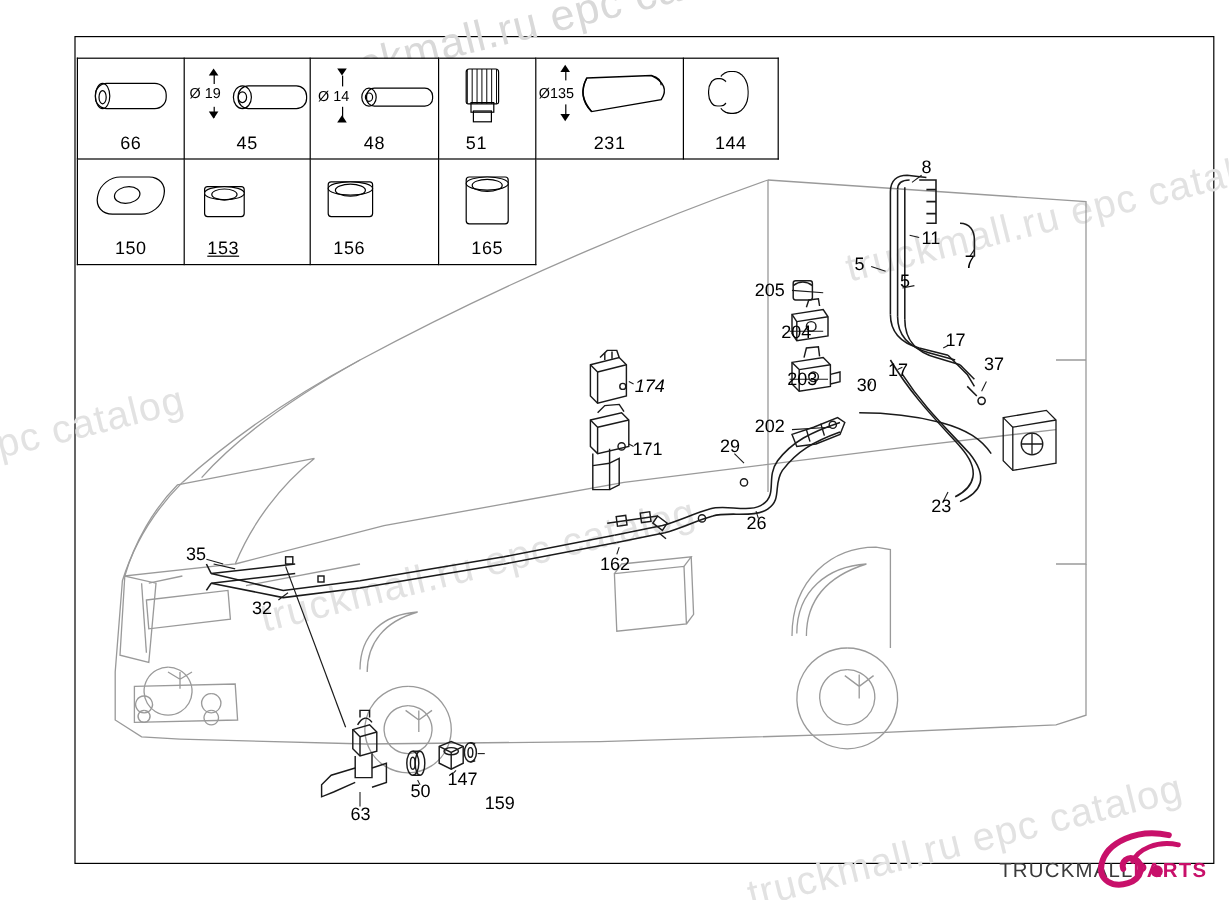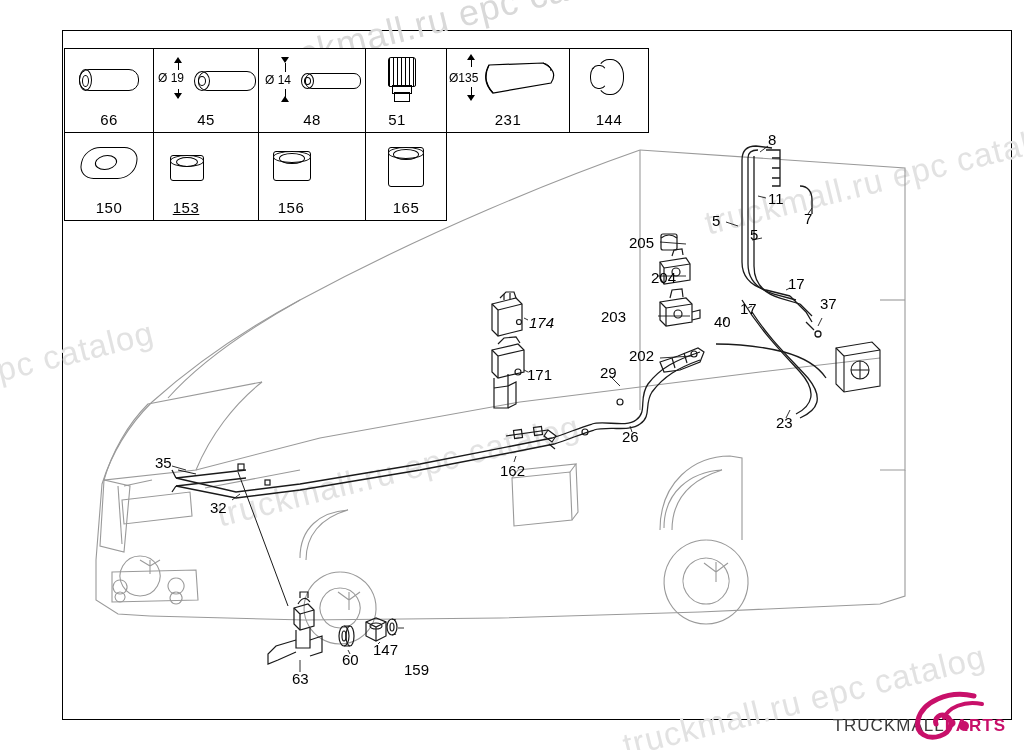--- a/index.html
+++ b/index.html
@@ -465,36 +465,36 @@
     </g>
   </svg>
 
   <div class="lbl" style="left:768px; top:131px;">8</div>
   <div class="lbl" style="left:768px; top:190px;">11</div>
   <div class="lbl" style="left:804px; top:210px;">7</div>
   <div class="lbl" style="left:712px; top:212px;">5</div>
   <div class="lbl" style="left:750px; top:226px;">5</div>
   <div class="lbl" style="left:629px; top:234px;">205</div>
   <div class="lbl" style="left:651px; top:269px;">204</div>
-  <div class="lbl" style="left:601px; top:308px;">203</div>
+  <div class="lbl" style="left:656px; top:308px;">203</div>
   <div class="lbl" style="left:629px; top:347px;">202</div>
   <div class="lbl" style="left:788px; top:275px;">17</div>
   <div class="lbl" style="left:740px; top:300px;">17</div>
-  <div class="lbl" style="left:714px; top:313px;">40</div>
+  <div class="lbl" style="left:714px; top:313px;">30</div>
   <div class="lbl" style="left:820px; top:295px;">37</div>
   <div class="lbl" style="left:776px; top:414px;">23</div>
   <div class="lbl" style="left:600px; top:364px;">29</div>
   <div class="lbl" style="left:622px; top:428px;">26</div>
   <div class="lbl" style="left:529px; top:314px;font-style:italic;">174</div>
   <div class="lbl" style="left:527px; top:366px;">171</div>
   <div class="lbl" style="left:500px; top:438px;margin-top:24px;">162</div>
   <div class="lbl" style="left:155px; top:454px;">35</div>
   <div class="lbl" style="left:210px; top:499px;">32</div>
   <div class="lbl" style="left:292px; top:670px;">63</div>
-  <div class="lbl" style="left:342px; top:651px;">60</div>
+  <div class="lbl" style="left:342px; top:651px;">50</div>
   <div class="lbl" style="left:373px; top:641px;">147</div>
   <div class="lbl" style="left:404px; top:615px;margin-top:46px;">159</div>
 
   <div class="brand">
     <div class="t1">
       <span>TRUCKMALL</span><b>PARTS</b>
     </div>
     <svg class="swirl" width="120" height="56" viewBox="0 0 120 56">
       <path d="M96 10 C70 4 44 16 40 34 C37 48 50 54 62 50 C74 46 76 34 68 30 C62 27 56 32 58 38" fill="none" stroke="#c8106a" stroke-width="5" stroke-linecap="round"></path>
       <path d="M104 18 C86 14 70 22 66 32" fill="none" stroke="#c8106a" stroke-width="4" stroke-linecap="round"></path>

